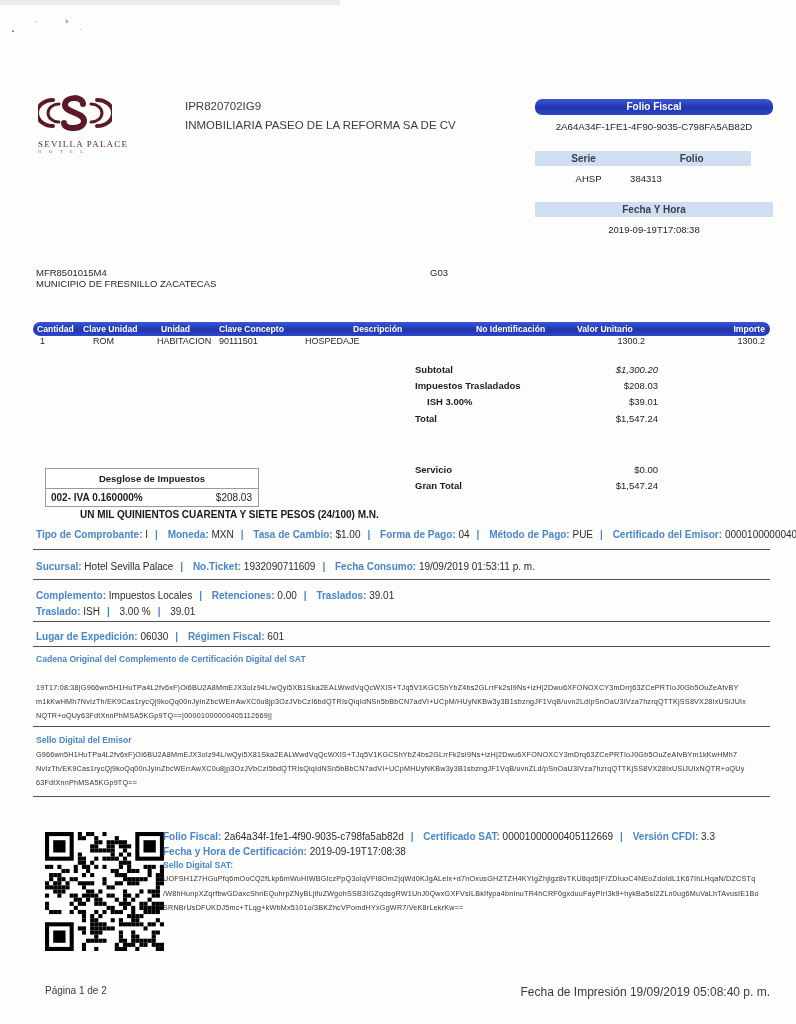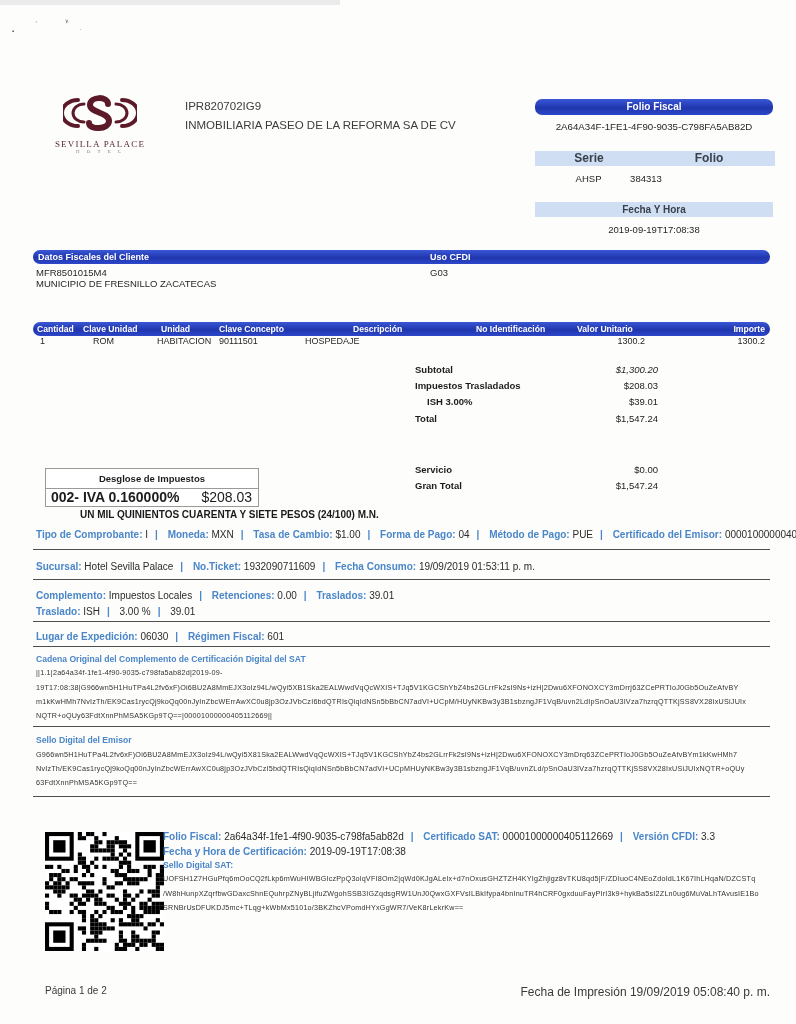--- a/index.html
+++ b/index.html
@@ -27,21 +27,21 @@
 <div class="page">
 
   <div class="abs scanmark" style="left:6px;top:12px;width:160px;height:30px;font-size:8px;">
     <span class="abs" style="left:30px;top:2px;transform:rotate(20deg);">ˏ</span>
     <span class="abs" style="left:6px;top:16px;font-size:6px;">▪</span>
     <span class="abs" style="left:60px;top:6px;transform:rotate(-15deg);">ᵏ</span>
     <span class="abs" style="left:74px;top:12px;font-size:5px;">ˎ</span>
   </div>
   <div class="abs" style="left:0;top:0;width:340px;height:5px;background:#dcdcdc;opacity:.55;"></div>
 
-  <div class="abs" style="left:38px;top:92px;width:124px;text-align:center;">
+  <div class="abs" style="left:38px;top:92px;width:124px;">
     <svg width="74" height="42" viewBox="0 0 74 42">
       <g fill="none" stroke="#5c1a28" stroke-linecap="round">
         <path d="M15 8 A16 13 0 0 0 15 34" stroke-width="4"></path>
         <path d="M21 12 A11 9 0 0 0 21 30" stroke-width="3"></path>
         <path d="M59 8 A16 13 0 0 1 59 34" stroke-width="4"></path>
         <path d="M53 12 A11 9 0 0 1 53 30" stroke-width="3"></path>
         <path d="M45 12 C45 4 27 4 27 13 C27 21 46 20 46 29 C46 38 26 38 26 31" stroke-width="6"></path>
       </g>
     </svg>
     <div class="logo-name">SEVILLA PALACE</div>
@@ -49,38 +49,34 @@
   </div>
 
   <div class="abs" style="left:185px;top:100px;font-size:11.5px;color:#3c3c3c;">IPR820702IG9</div>
   <div class="abs" style="left:185px;top:119px;font-size:11.5px;color:#3c3c3c;">INMOBILIARIA PASEO DE LA REFORMA SA DE CV</div>
 
   <div class="abs bluebar" style="left:535px;top:99px;width:238px;height:16px;font-size:10px;line-height:16px;text-align:center;">
     <span>Folio Fiscal</span>
   </div>
   <div class="abs" style="left:535px;top:121px;width:238px;text-align:center;font-size:9.7px;color:#262626;">2A64A34F-1FE1-4F90-9035-C798FA5AB82D</div>
 
-  <div class="abs ltbar" style="left:535px;top:151px;width:216px;height:15px;font-size:12px;line-height:15px;padding-left:24px;">
+  <div class="abs ltbar" style="left:535px;top:151px;width:216px;height:15px;font-size:10px;line-height:15px;">
     <span class="abs" style="left:0;width:45%;text-align:center;">Serie</span>
     <span class="abs" style="right:0;width:55%;text-align:center;">Folio</span>
   </div>
   <div class="abs" style="left:535px;top:173px;width:238px;height:13px;font-size:9.5px;color:#262626;">
     <span class="abs" style="left:0;width:45%;text-align:center;">AHSP</span>
     <span class="abs" style="right:12px;width:55%;text-align:left;">384313</span>
   </div>
 
   <div class="abs ltbar" style="left:535px;top:202px;width:238px;height:15px;font-size:10px;line-height:15px;text-align:center;">
     <span>Fecha Y Hora</span>
   </div>
   <div class="abs" style="left:535px;top:224px;width:238px;text-align:center;font-size:9.5px;color:#262626;">2019-09-19T17:08:38</div>
 
-  <div class="abs bluebar" style="left:33px;top:250px;width:737px;height:14px;font-size:9px;line-height:14px;">
-    <span class="abs" style="left:5px;">Datos Fiscales del Cliente</span>
-    <span class="abs" style="left:397px;">Uso CFDI</span>
-  </div>
   <div class="abs" style="left:36px;top:267px;font-size:9.5px;color:#262626;">MFR8501015M4</div>
   <div class="abs" style="left:36px;top:278px;font-size:9.5px;color:#262626;">MUNICIPIO DE FRESNILLO ZACATECAS</div>
   <div class="abs" style="left:430px;top:267px;font-size:9.5px;color:#262626;">G03</div>
 
   <div class="abs bluebar" style="left:33px;top:322px;width:737px;height:14px;font-size:8.6px;line-height:14px;">
     <span class="abs" style="left:4px;">Cantidad</span>
     <span class="abs" style="left:50px;">Clave Unidad</span>
     <span class="abs" style="left:128px;">Unidad</span>
     <span class="abs" style="left:186px;">Clave Concepto</span>
     <span class="abs" style="left:320px;">Descripción</span>
@@ -121,21 +117,21 @@
       <span class="abs tot-value" style="right:0;">$0.00</span>
     </div>
     <div style="position:relative;height:16.2px;">
       <span class="abs tot-label" style="left:0;">Gran Total</span>
       <span class="abs tot-value" style="right:0;">$1,547.24</span>
     </div>
   </div>
 
   <div class="abs" style="left:45px;top:468px;width:212px;border:1px solid #9a9a9a;background:#fff;">
     <div style="height:19px;border-bottom:1px solid #9a9a9a;text-align:center;font-weight:bold;font-size:9.5px;line-height:19px;color:#1c1c1c;">Desglose de Impuestos</div>
-    <div style="position:relative;height:17px;font-size:14px;line-height:17px;">
+    <div style="position:relative;height:17px;font-size:10px;line-height:17px;">
       <span class="abs" style="left:5px;font-weight:bold;color:#1c1c1c;">002- IVA 0.160000%</span>
       <span class="abs" style="right:6px;color:#1c1c1c;">$208.03</span>
     </div>
   </div>
 
   <div class="abs" style="left:36px;top:509px;font-size:10px;font-weight:bold;color:#1a1a1a;margin-left:44px;">UN  MIL QUINIENTOS CUARENTA Y SIETE PESOS (24/100) M.N.</div>
 
   <div class="abs pairline" style="left:36px;top:529px;width:736px;">
     <span class="lbl">Tipo de Comprobante:</span>
     <span class="val">I</span><span class="sep">|</span>
@@ -185,21 +181,20 @@
   <div class="abs pairline" style="left:36px;top:631px;width:736px;">
     <span class="lbl">Lugar de Expedición:</span>
     <span class="val">06030</span><span class="sep">|</span>
     <span class="lbl">Régimen Fiscal:</span>
     <span class="val">601</span>
   </div>
 
   <div class="abs divider" style="left:33px;top:646px;width:737px;"></div>
 
   <div class="abs lbl" style="left:36px;top:654px;font-size:8.6px;">Cadena Original del Complemento de Certificación Digital del SAT</div>
-  <div class="abs tiny" style="left:36px;top:668px;width:734px;">||1.1|2a64a34f-1fe1-4f90-9035-c798fa5ab82d|2019-09-</div>
   <div class="abs tiny" style="left:36px;top:683px;width:734px;">19T17:08:38|G966wn5H1HuTPa4L2fv6xF)Oi6BU2A8MmEJX3oIz94L/wQyi5XB1Ska2EALWwdVqQcWXIS+TJq5V1KGCShYbZ4bs2GLrrFk2sI9Ns+izH|2Dwu6XFONOXCY3mDrrj63ZCePRTIoJ0Gb5OuZeAfvBY</div>
   <div class="abs tiny" style="left:36px;top:697px;width:734px;">m1kKwHMh7NvIzTh/EK9Cas1rycQj9koQq00nJyInZbcWErrAwXC0u8jp3OzJVbCzI6bdQTRIsQiqIdNSn5bBbCN7adVI+UCpM/HUyNKBw3y3B1sbzngJF1VqB/uvn2LdIpSnOaU3IVza7hzrqQTTKjSS8VX28IxUSiJUIx</div>
   <div class="abs tiny" style="left:36px;top:711px;width:734px;">NQTR+oQUy63FdtXnnPhMSA5KGp9TQ==|00001000000405112669||</div>
 
   <div class="abs divider" style="left:33px;top:726px;width:737px;"></div>
 
   <div class="abs lbl" style="left:36px;top:735px;font-size:8.6px;">Sello Digital del Emisor</div>
   <div class="abs tiny" style="left:36px;top:750px;width:734px;">G966wn5H1HuTPa4L2fv6xF)Oi6BU2A8MmEJX3oIz94L/wQyi5X81Ska2EALWwdVqQcWXIS+TJq5V1KGCShYbZ4bs2GLrrFk2sI9Ns+izH|2Dwu6XFONOXCY3mDrq63ZCePRTIoJ0Gb5OuZeAfvBYm1kKwHMh7</div>
   <div class="abs tiny" style="left:36px;top:764px;width:734px;">NvIzTh/EK9Cas1rycQj9koQq00nJyInZbcWErrAwXC0u8jp3OzJVbCzI5bdQTRIsQiqIdNSn5bBbCN7adVI+UCpMHUyNKBw3y3B1sbzngJF1VqB/uvnZLd/pSnOaU3IVza7hzrqQTTKjSS8VX28IxUSiJUIxNQTR+oQUy</div>
   <div class="abs tiny" style="left:36px;top:778px;width:734px;">63FdtXnnPhMSA5KGp9TQ==</div>

